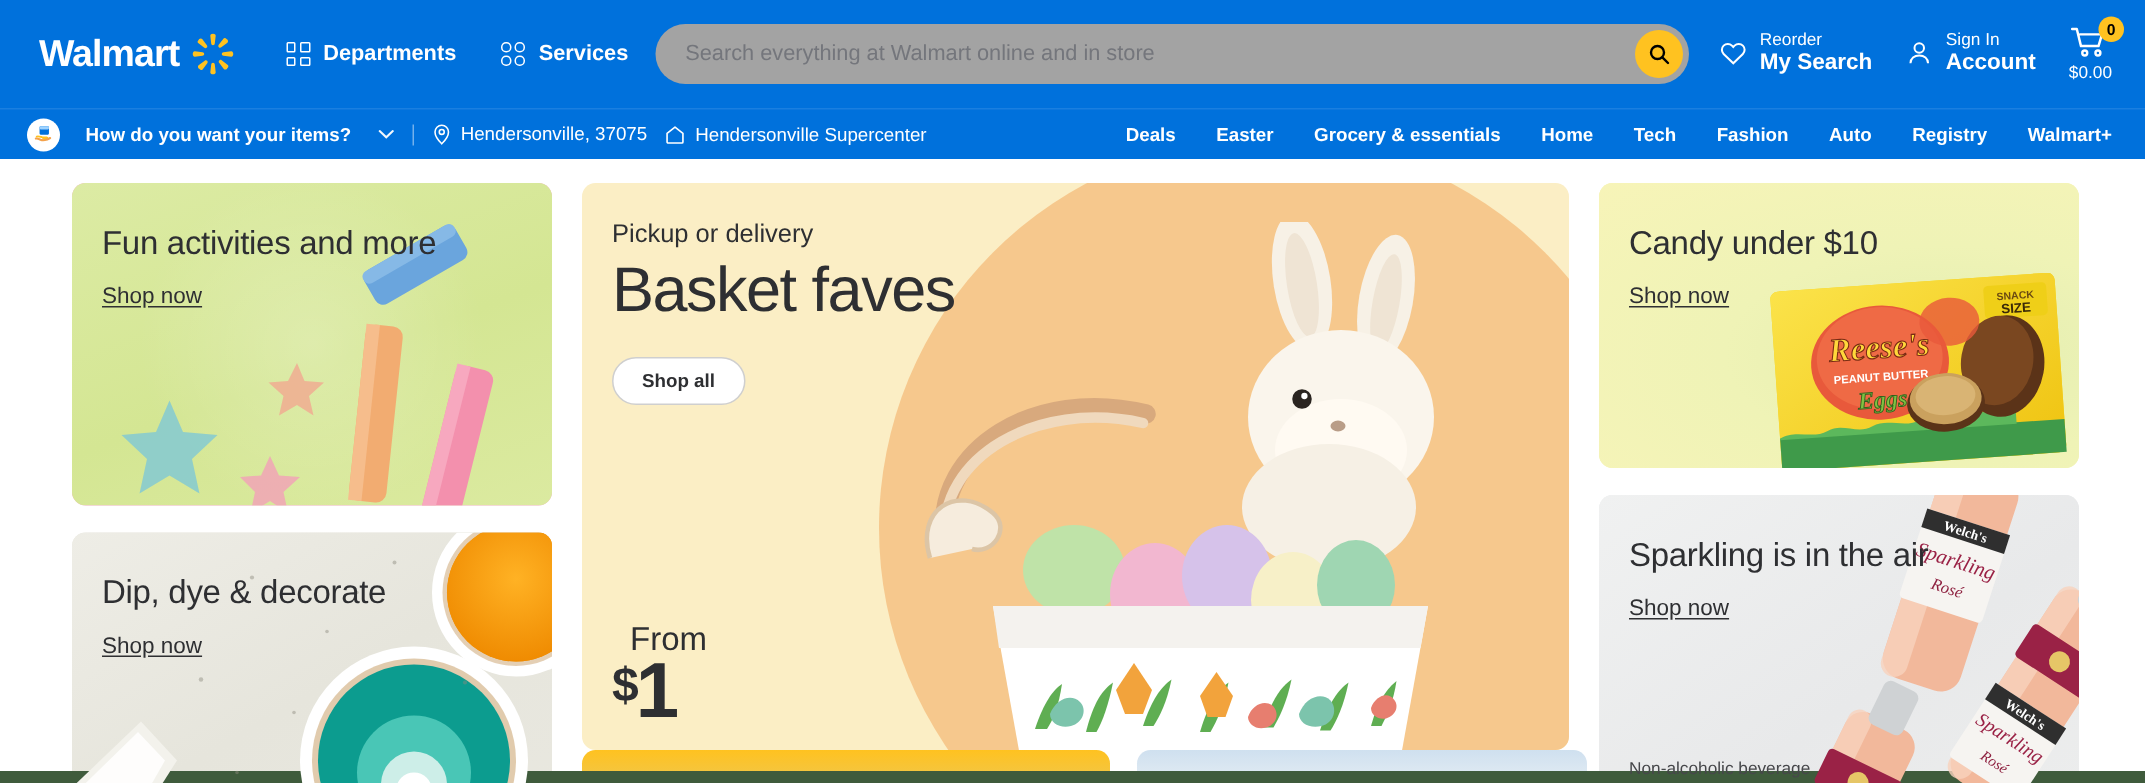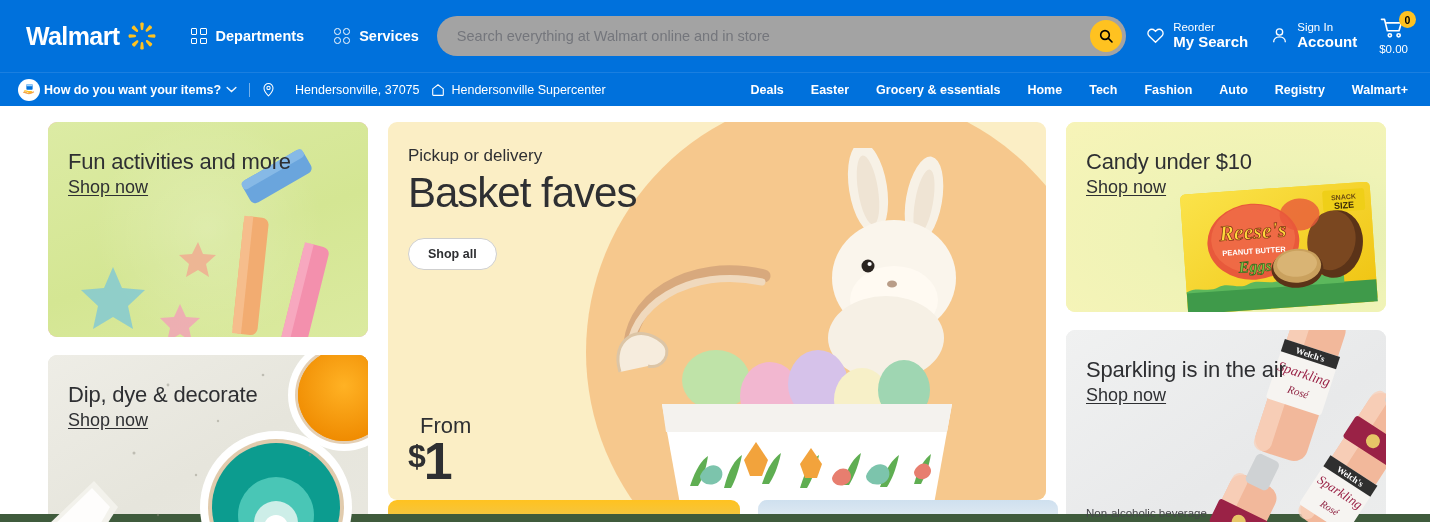--- a/index.html
+++ b/index.html
@@ -86,30 +86,30 @@
 
   
   .subnav {
     height: 34px;
     background: #0071dc;
     display: flex; align-items: center;
     padding: 0 22px 0 18px;
     border-top: 1px solid #1a7fe0;
     color: #fff;
   }
-  .fulfil { display:flex; align-items:center; gap:4px; cursor:pointer; }
+  .fulfil { display:flex; align-items:center; gap:17px; cursor:pointer; }
   .fulfil-badge {
     width: 22px; height: 22px; border-radius: 50%;
     background: #fff; display:flex; align-items:center; justify-content:center;
     flex: 0 0 22px;
   }
   .fulfil-label { font-size: 12.5px; font-weight: bold; }
   .chev { font-size: 9px; opacity: .95; margin-left: 1px; }
   .vdiv { width:1px; height:14px; background: rgba(255,255,255,.45); margin: 0 12px; }
-  .loc { display:flex; align-items:center; gap:20px; font-size: 12.5px; cursor:pointer; }
+  .loc { display:flex; gap:6px; font-size: 12.5px; cursor:pointer; }
   .store { display:flex; align-items:center; gap:6px; font-size: 12.5px; cursor:pointer; margin-left: 12px; }
 
   .catnav { margin-left: auto; display:flex; align-items:center; gap: 27px; }
   .catnav a {
     color:#fff; font-size: 12.5px; font-weight: bold;
     text-decoration:none; white-space:nowrap; cursor:pointer;
   }
 
   
   .main {
@@ -125,22 +125,22 @@
     border-radius: 9px;
     overflow: hidden;
     position: relative;
     cursor: pointer;
   }
   .card-title {
     font-size: 22px; font-weight: normal; color: #2e2f32;
     line-height: 1.3; letter-spacing: -0.2px;
   }
   .card-link {
-    display: inline-block; 
-    font-size: 18px; color: #2e2f32;
+    display: inline-block; margin-top: 12px;
+    font-size: 15px; color: #2e2f32;
     text-decoration: underline; text-underline-offset: 2px;
   }
   .card-pad { position: relative; z-index: 2; padding: 26px 0 0 20px; }
 
   
   .card-fun { height: 215px; background: #f9a8d4; }
   .card-fun .bg { position:absolute; inset:0; background:
       radial-gradient(circle at 50% 50%, rgba(255,255,255,.22) 0%, rgba(255,255,255,0) 60%),
       linear-gradient(160deg, #dcebA4 0%, #d4e693 55%, #dbeaa0 100%);
   }

